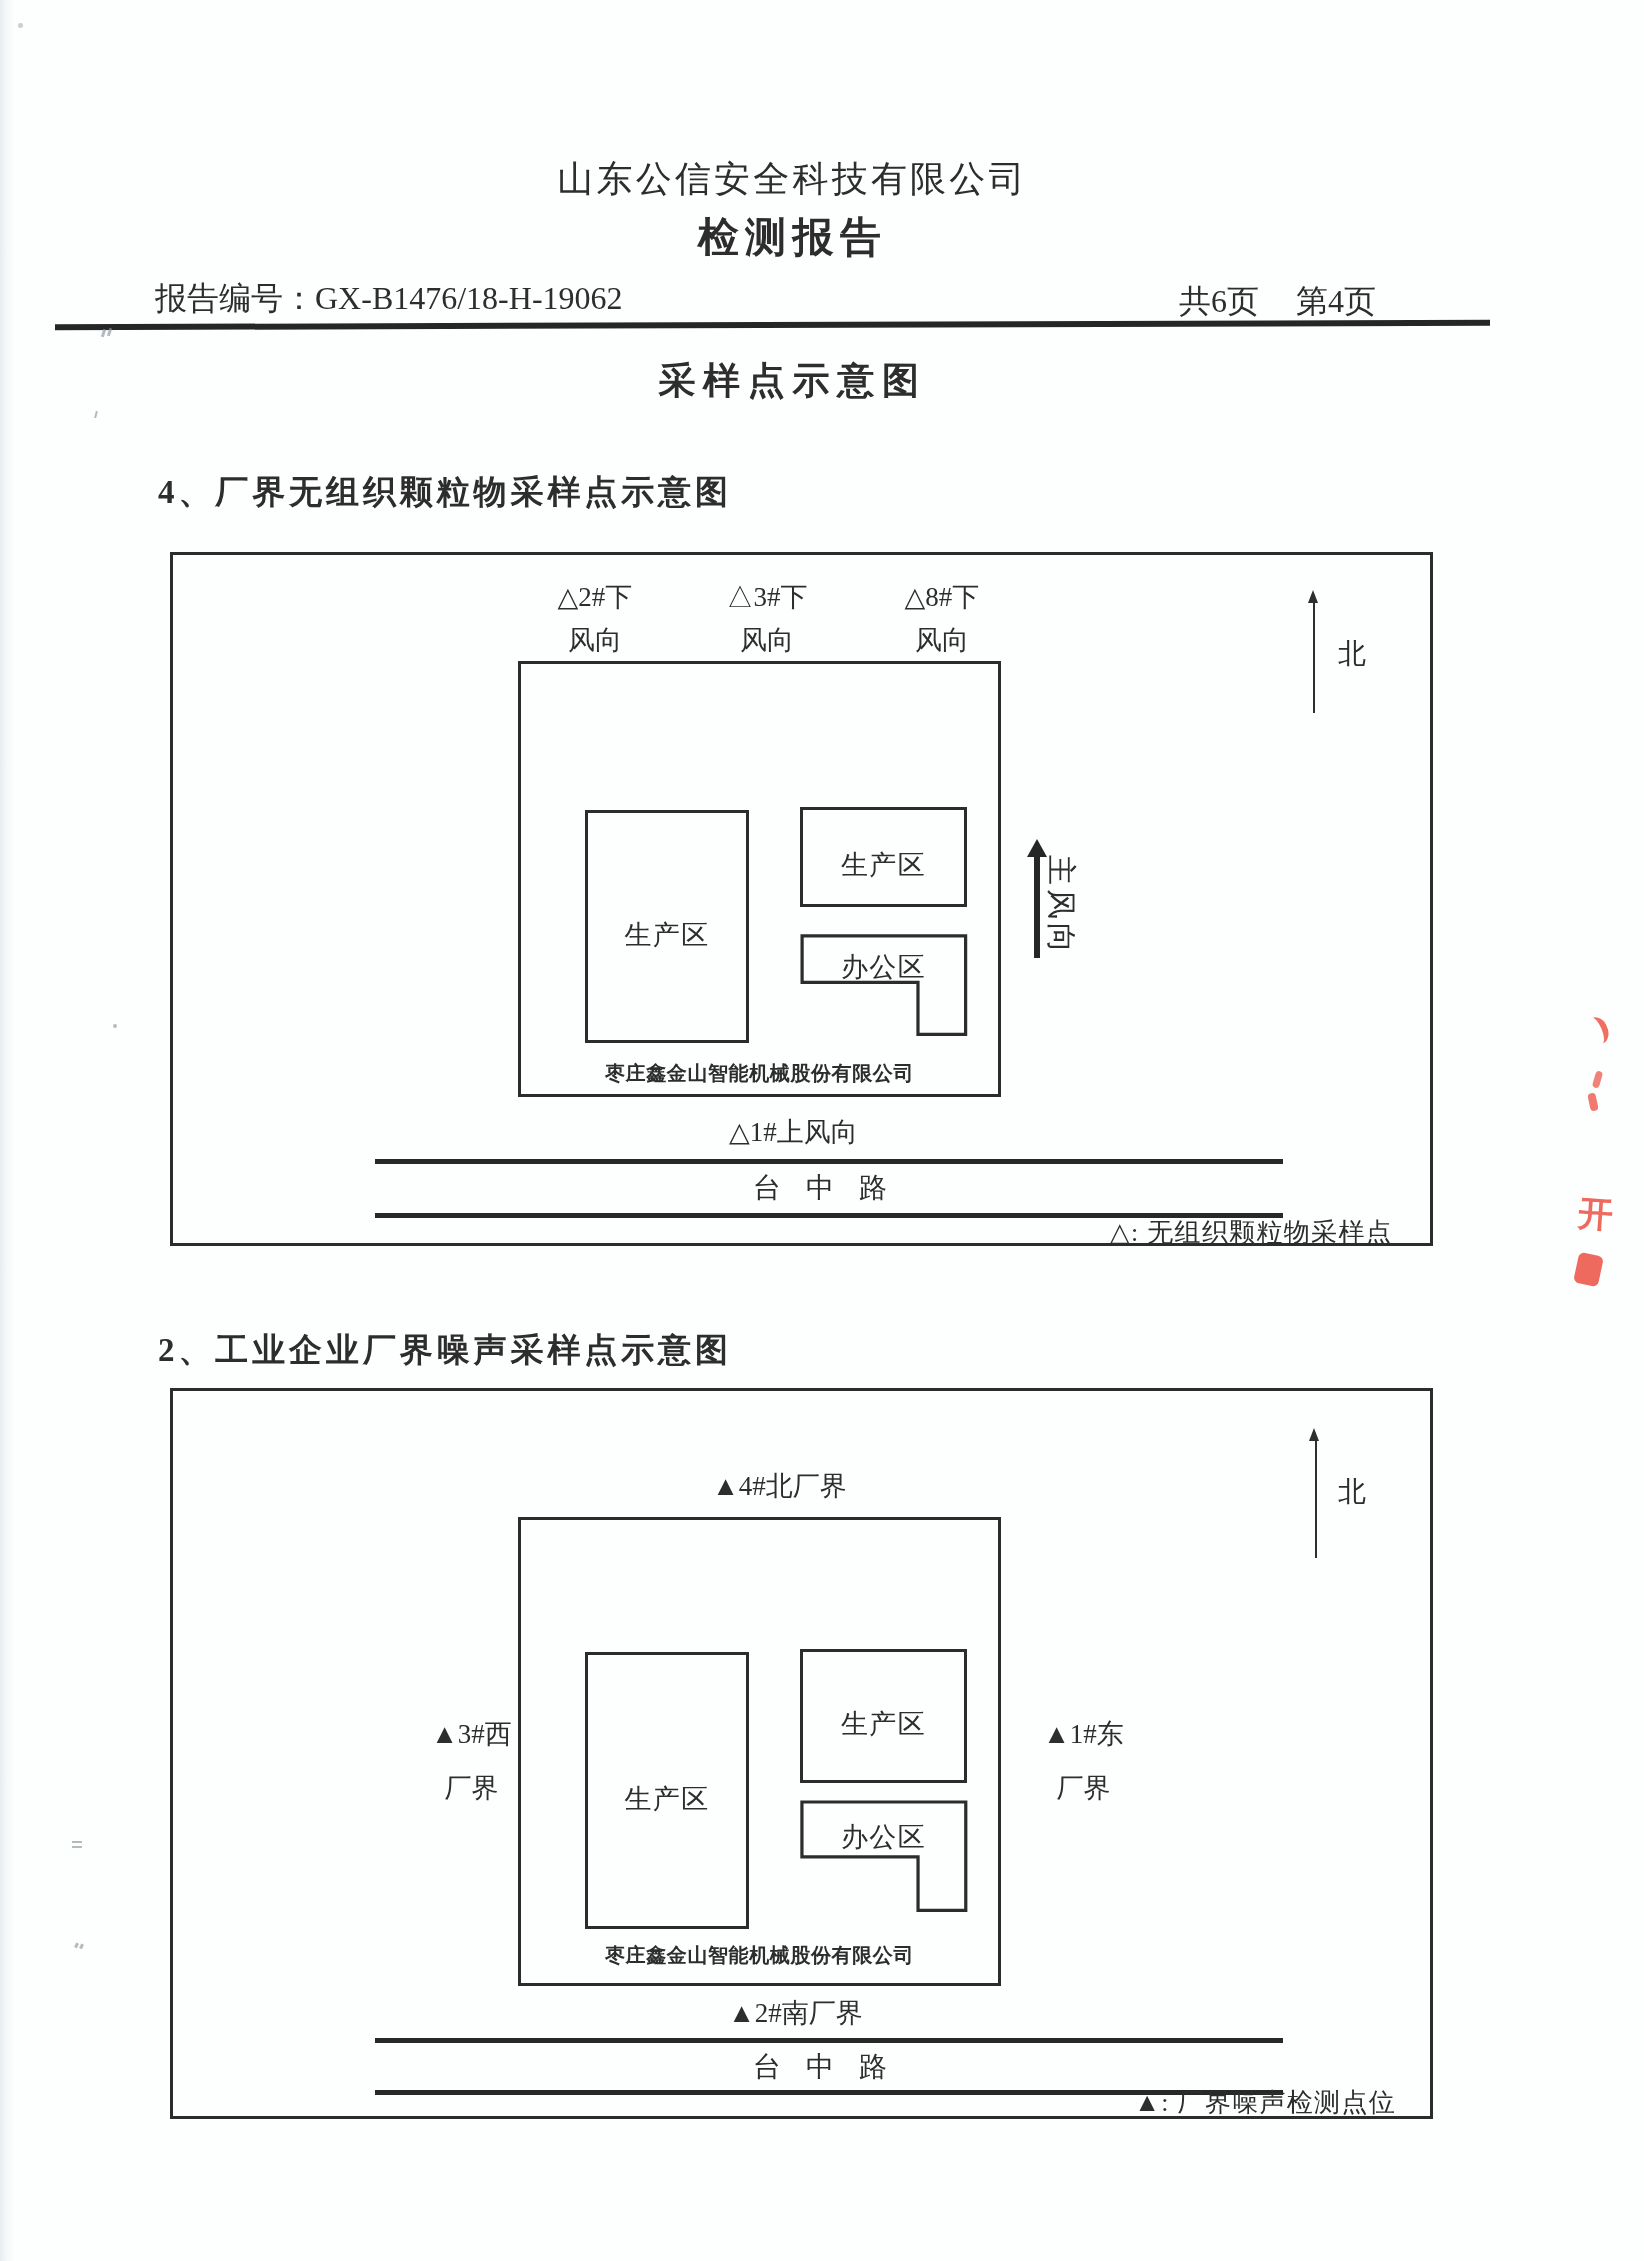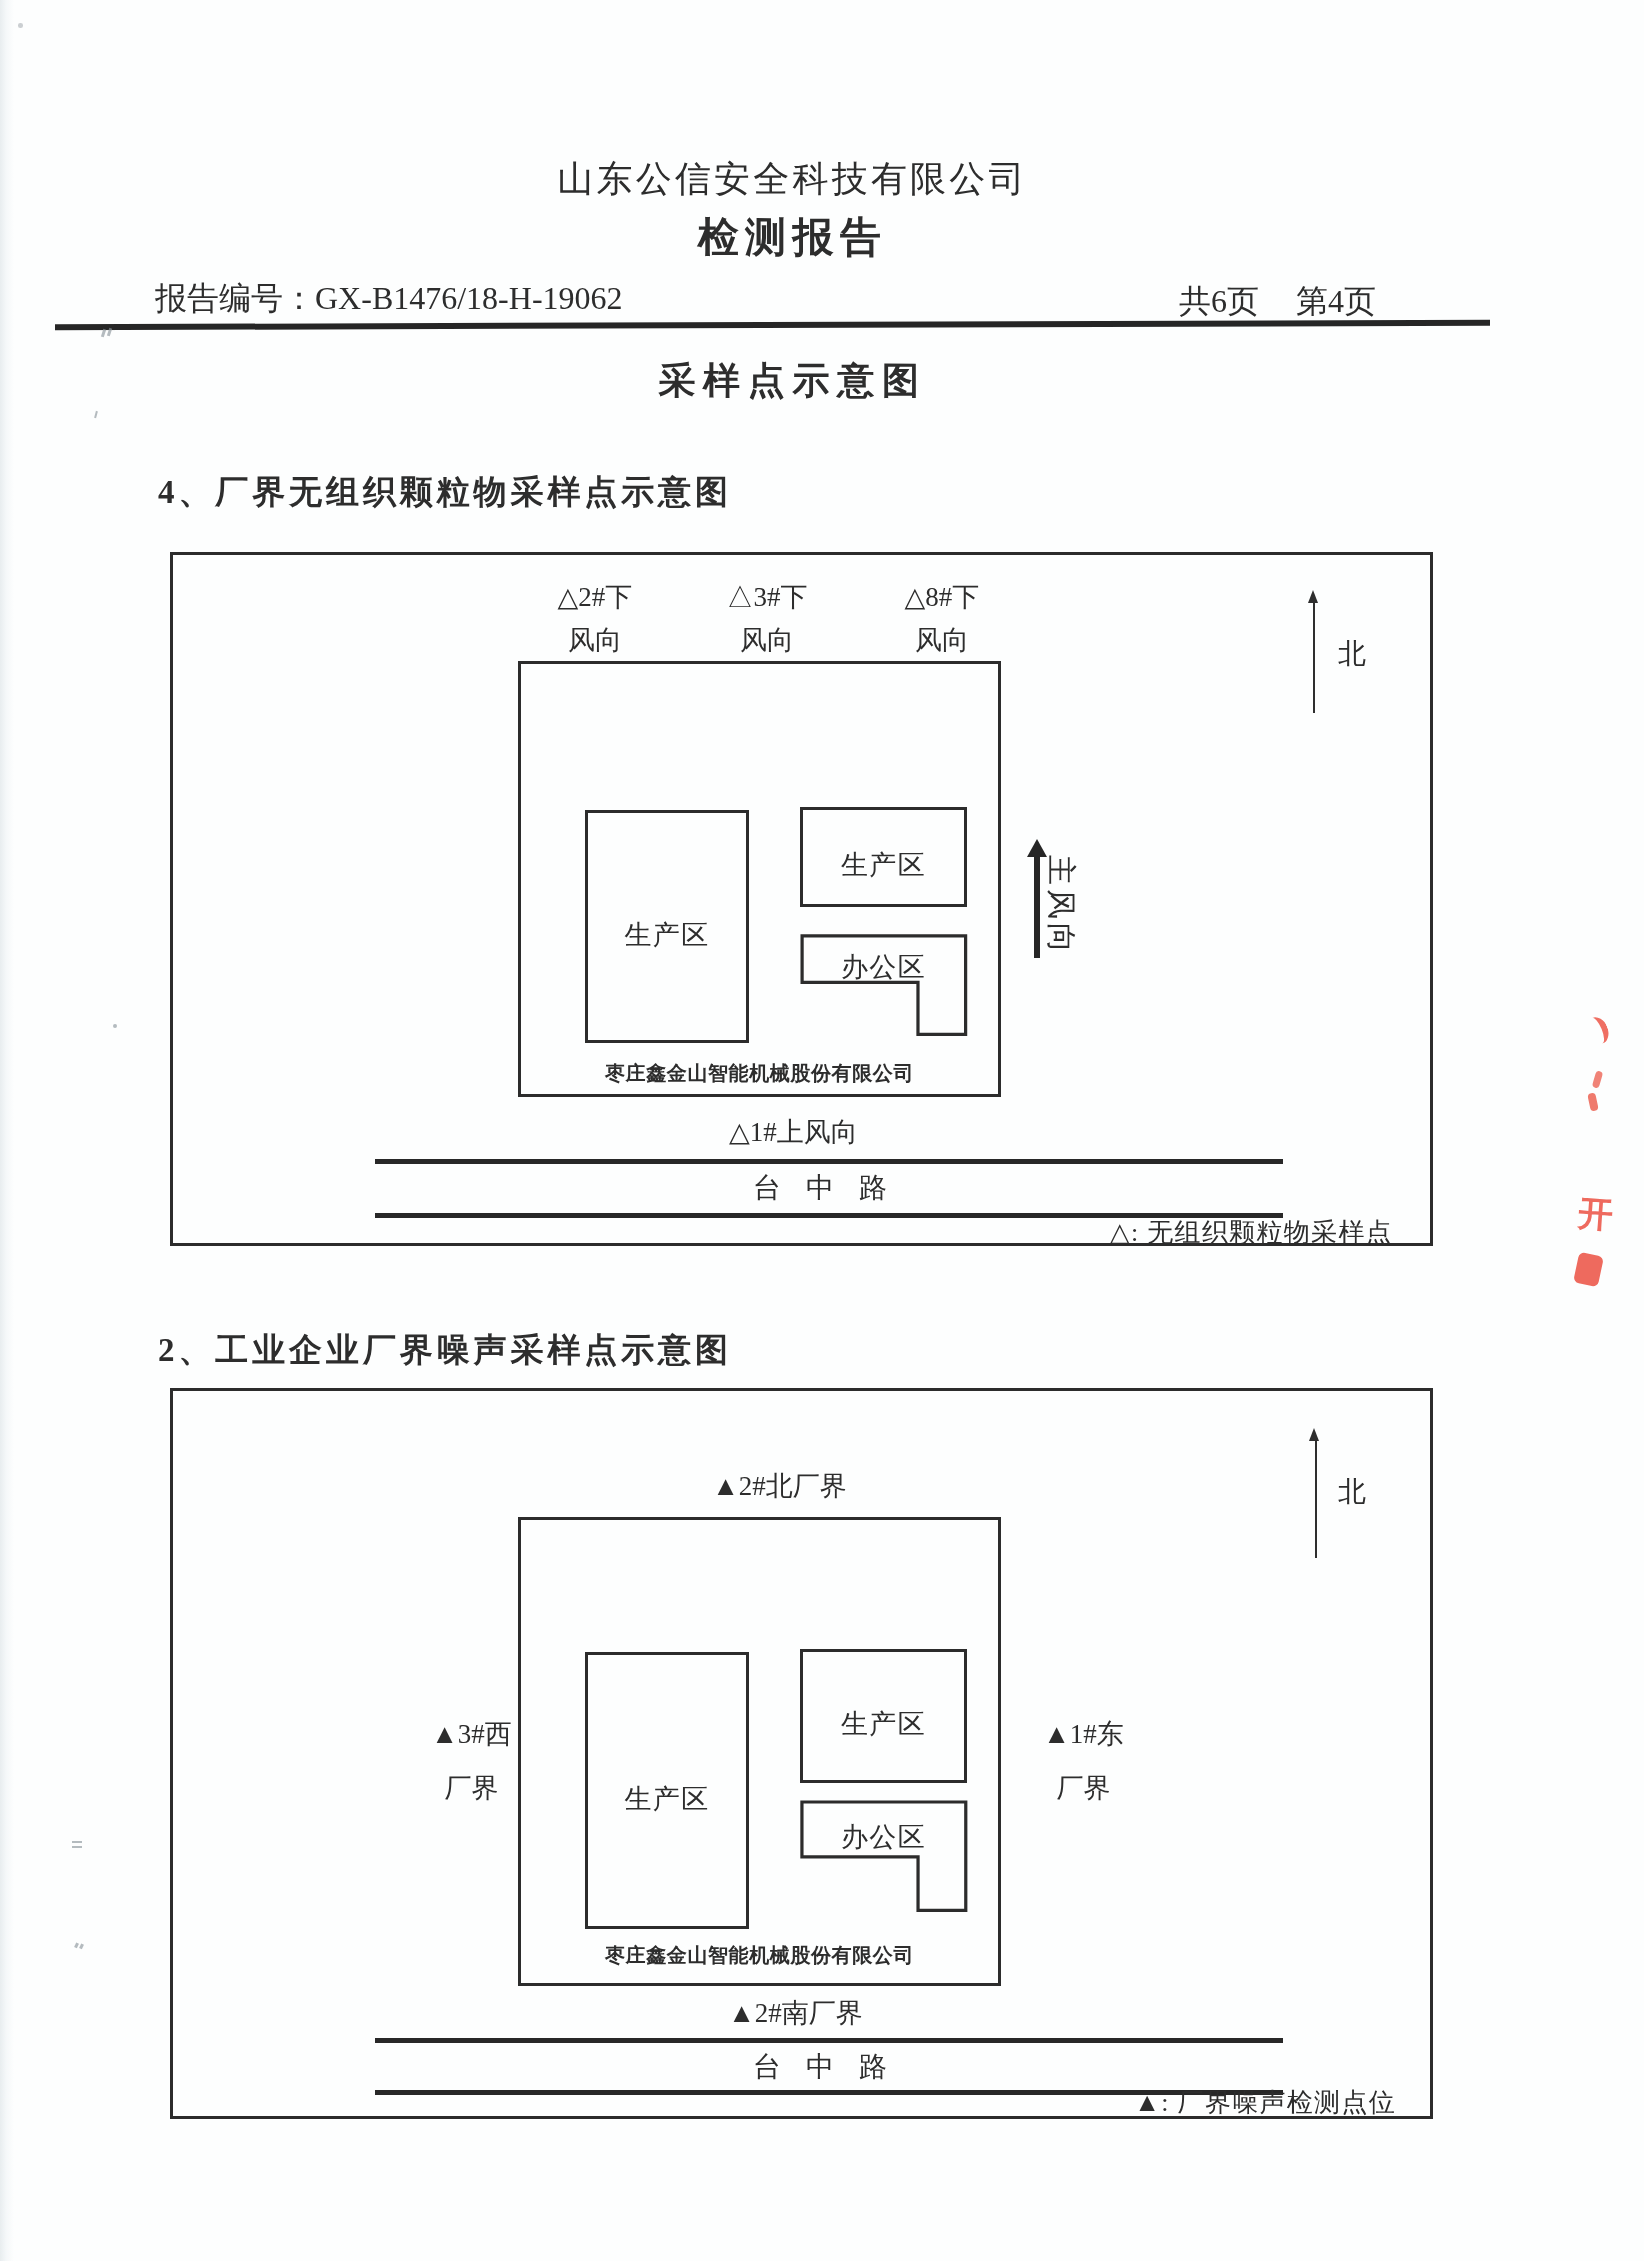--- a/index.html
+++ b/index.html
@@ -150,21 +150,21 @@
   <div class="road-name" style="left:555px;top:614px;">台 中 路</div>
   <div class="road-line" style="left:202px;top:658px;width:908px;"></div>
 
   <div class="legend" style="right:37px;top:660px;">△: 无组织颗粒物采样点</div>
 </div>
 
 <div class="abs sec-heading" style="left:158px;top:1308px;margin-top:20px;">2、工业企业厂界噪声采样点示意图</div>
 
 <div class="abs diagram" id="diagram2">
 
-  <div class="single-point" style="left:510px;top:77px;">▲2#北厂界</div>
+  <div class="single-point" style="left:510px;top:77px;">▲4#北厂界</div>
 
   <div class="n-head" style="left:1136px;top:37px;"></div>
   <div class="n-shaft" style="left:1142px;top:48px;height:119px;"></div>
   <div class="north-char" style="left:1165px;top:82px;">北</div>
 
   <div class="point-col" style="left:247px;top:327px;width:103px;">
     <div class="point-line">▲3#西</div>
     <div class="point-line" style="margin-top:21px;">厂界</div>
   </div>
   <div class="point-col" style="left:859px;top:327px;width:103px;">

